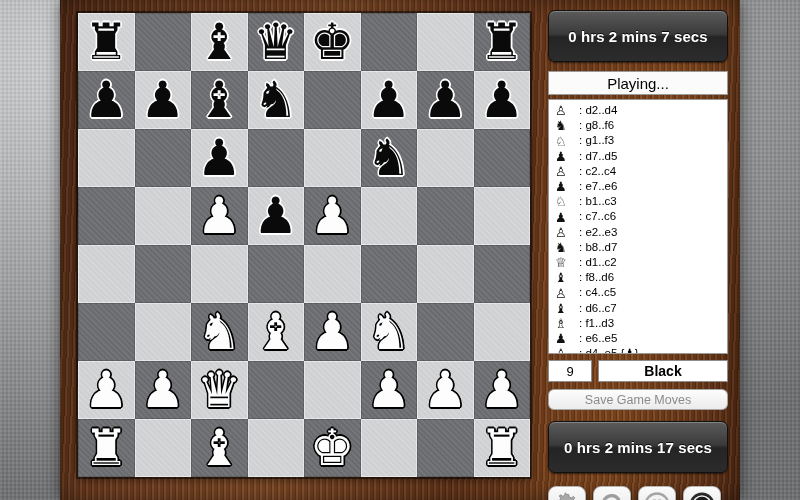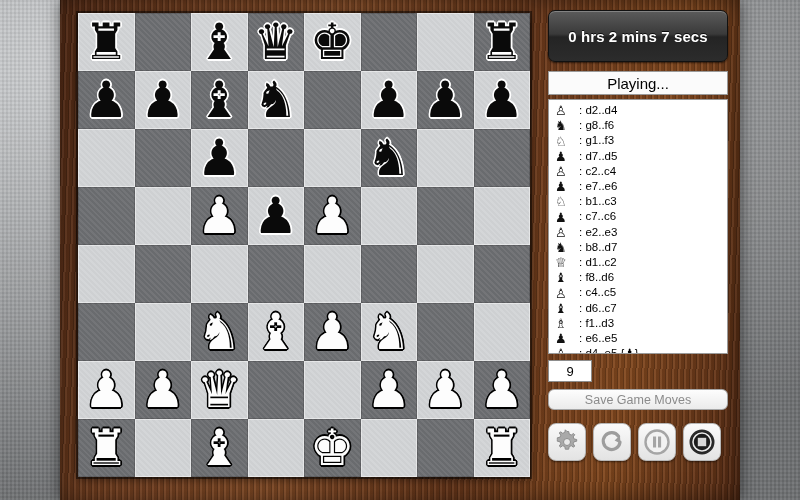--- a/index.html
+++ b/index.html
@@ -320,24 +320,26 @@
           <span class="txt">: e6..e5</span>
         </div>
         <div class="move">
           <span class="g w">♙</span>
           <span class="txt">: d4..e5 {♟}</span>
         </div>
       </div>
 
     <div class="rowsplit">
       <div class="numbox">9</div>
+      <div class="turnbox">Black</div>
     </div>
 
     <div class="savebtn">Save Game Moves</div>
 
+    <div class="timer bottom">0 hrs 2 mins 17 secs</div>
 
     <div id="controls">
       <div class="ctl">
         <span>
           <svg width="26" height="26" viewBox="0 0 26 26">
             <g fill="#a9a9a9" stroke="#8d8d8d" stroke-width="1">
               <path d="M13 2.5 l1.7 0 .5 2.6 2.1 .9 2.2-1.5 1.2 1.2 -1.5 2.2 .9 2.1 2.6 .5 0 1.7 -2.6 .5 -.9 2.1 1.5 2.2 -1.2 1.2 -2.2-1.5 -2.1 .9 -.5 2.6 -1.7 0 -1.7 0 -.5-2.6 -2.1-.9 -2.2 1.5 -1.2-1.2 1.5-2.2 -.9-2.1 -2.6-.5 0-1.7 0-1.7 2.6-.5 .9-2.1 -1.5-2.2 1.2-1.2 2.2 1.5 2.1-.9 .5-2.6z"></path>
               <circle cx="13" cy="13" r="3.5" fill="#e8e8e8"></circle>
             </g>
           </svg>

